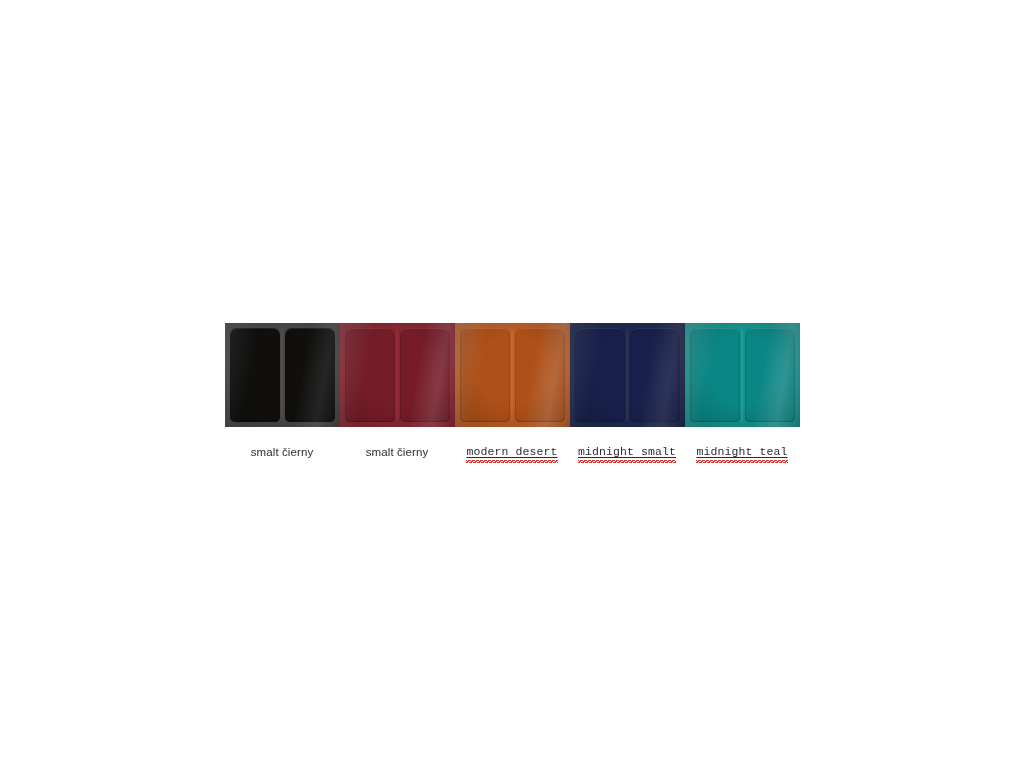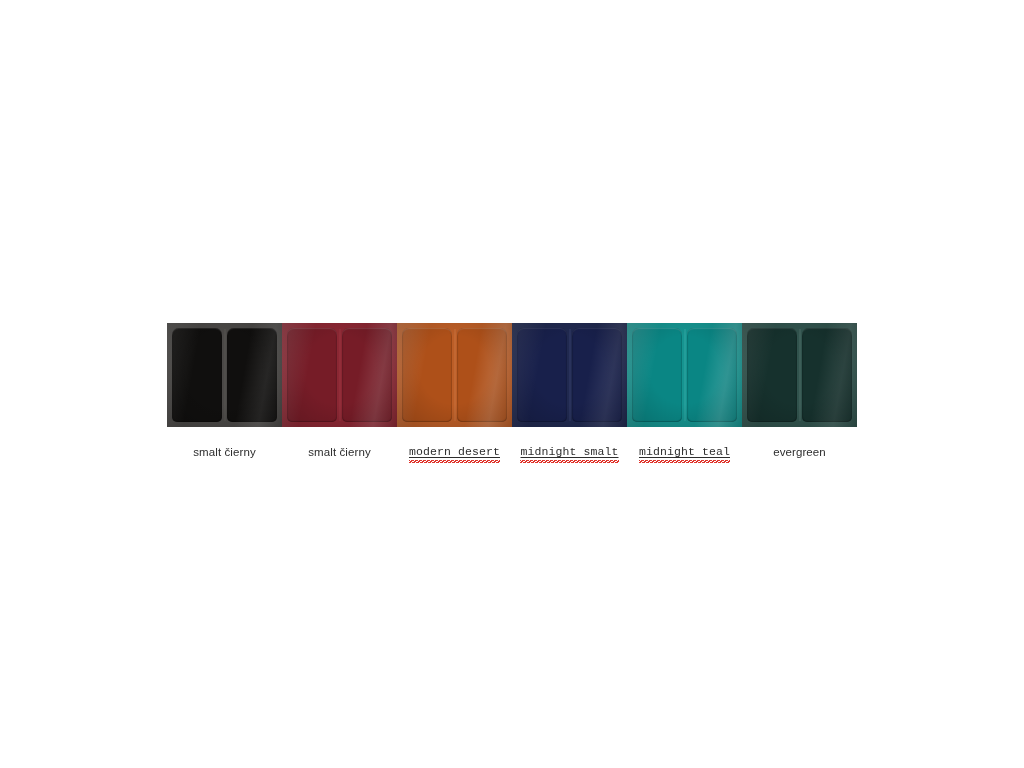--- a/index.html
+++ b/index.html
@@ -185,26 +185,13 @@
         <div class="tile-panels">
           <div class="tile-panel" style="background: rgb(10, 134, 132); box-shadow: rgba(255, 255, 255, 0.16) 0px 1px 1px inset, rgba(0, 0, 0, 0.22) 0px -1px 1px inset, rgba(0, 0, 0, 0.14) 1px 0px 1px inset, rgba(0, 0, 0, 0.14) -1px 0px 1px inset;"></div>
           <div class="tile-panel" style="background: rgb(10, 134, 132); box-shadow: rgba(255, 255, 255, 0.16) 0px 1px 1px inset, rgba(0, 0, 0, 0.22) 0px -1px 1px inset, rgba(0, 0, 0, 0.14) 1px 0px 1px inset, rgba(0, 0, 0, 0.14) -1px 0px 1px inset;"></div>
         </div>
         <div class="tile-seam" style="background: rgb(59, 173, 169); opacity: 0.75;"></div>
         <div class="tile-gloss" style="background: linear-gradient(100deg, rgba(255, 255, 255, 0.16) 0%, rgba(255, 255, 255, 0) 26%, rgba(255, 255, 255, 0) 64%, rgba(255, 255, 255, 0.16) 82%, rgba(255, 255, 255, 0) 100%);"></div>
         <div class="tile-vignette" style="background: radial-gradient(at 50% 45%, rgba(0, 0, 0, 0) 42%, rgba(0, 0, 0, 0.2) 100%);"></div>
       </div>
       <div class="swatch-label is-linked is-misspelled">midnight teal</div>
     </div>
-    <div class="swatch-item">
-      <div class="swatch-tile" style="background: rgb(29, 59, 54);">
-        <div class="tile-frame" style="background: rgb(49, 83, 77);"></div>
-        <div class="tile-panels">
-          <div class="tile-panel" style="background: rgb(22, 49, 45); box-shadow: rgba(255, 255, 255, 0.1) 0px 1px 1px inset, rgba(0, 0, 0, 0.22) 0px -1px 1px inset, rgba(0, 0, 0, 0.14) 1px 0px 1px inset, rgba(0, 0, 0, 0.14) -1px 0px 1px inset;"></div>
-          <div class="tile-panel" style="background: rgb(22, 49, 45); box-shadow: rgba(255, 255, 255, 0.1) 0px 1px 1px inset, rgba(0, 0, 0, 0.22) 0px -1px 1px inset, rgba(0, 0, 0, 0.14) 1px 0px 1px inset, rgba(0, 0, 0, 0.14) -1px 0px 1px inset;"></div>
-        </div>
-        <div class="tile-seam" style="background: rgb(83, 115, 108); opacity: 0.75;"></div>
-        <div class="tile-gloss" style="background: linear-gradient(100deg, rgba(255, 255, 255, 0.1) 0%, rgba(255, 255, 255, 0) 26%, rgba(255, 255, 255, 0) 64%, rgba(255, 255, 255, 0.1) 82%, rgba(255, 255, 255, 0) 100%);"></div>
-        <div class="tile-vignette" style="background: radial-gradient(at 50% 45%, rgba(0, 0, 0, 0) 42%, rgba(0, 0, 0, 0.2) 100%);"></div>
-      </div>
-      <div class="swatch-label">evergreen</div>
-    </div>
   </div>
 
 </body></html>

